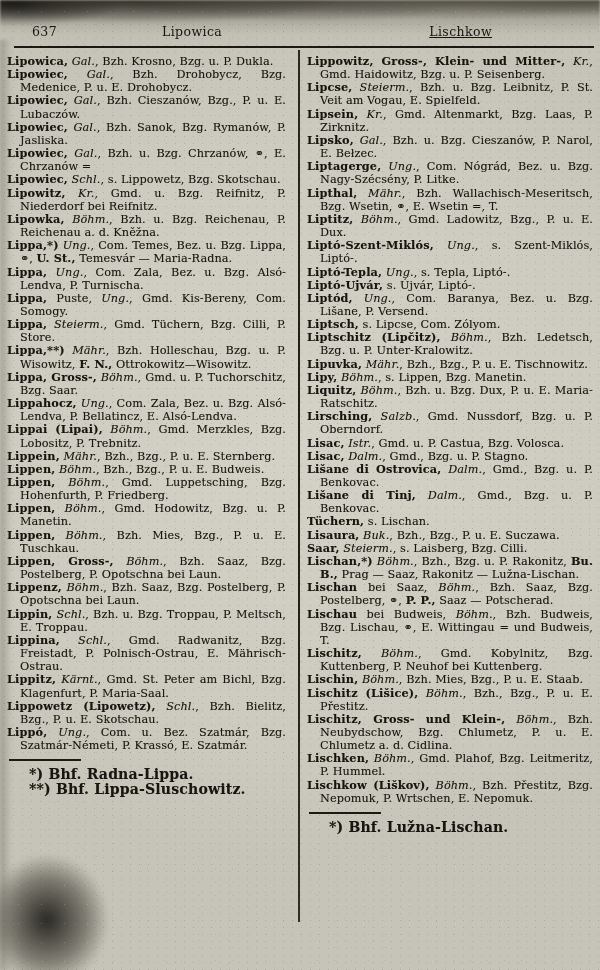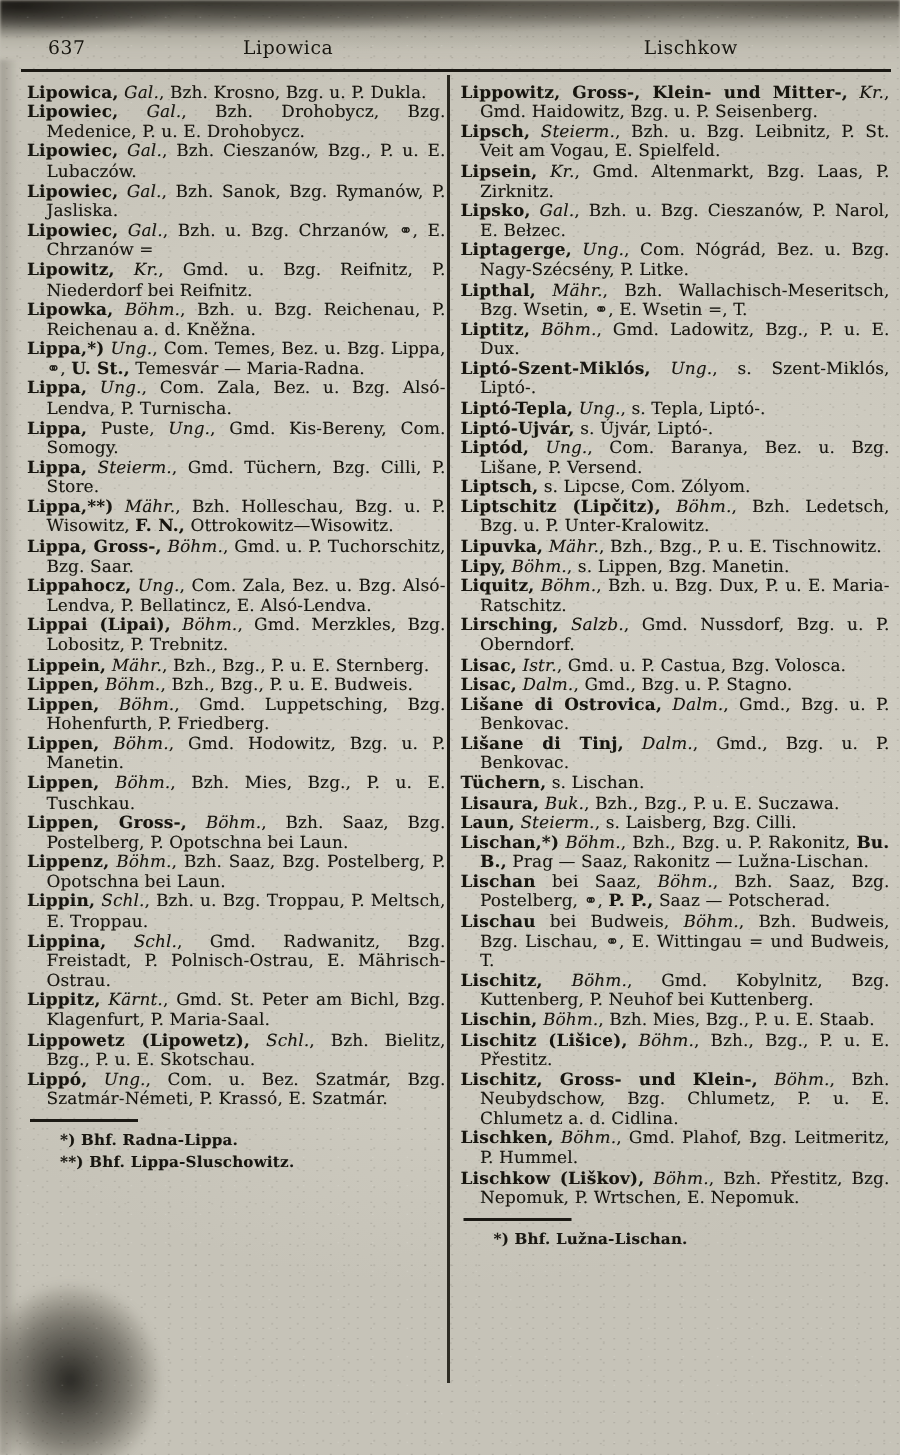--- a/index.html
+++ b/index.html
@@ -44,34 +44,34 @@
     background: linear-gradient(90deg, rgba(60,56,48,.28), transparent 85%);
     filter: blur(1.5px);
   }
 
   .header {
     position: absolute; left: 0; right: 0; top: 24px; height: 18px; z-index: 6;
     font-size: 12.5px; letter-spacing: .4px; margin-left: 32px;
   }
   .header .hl { position: absolute; left: 130px; }
   .header .hc { position: absolute; left: 0; right: 0; text-align: left; }
-  .header .hr { position: absolute; right: 108px; }
+  .header .hr { position: absolute; right: 108px; text-decoration: underline; }
   .header-rule {
     position: absolute; left: 14px; right: 6px; top: 46px; height: 2px;
     background: #1b1914; z-index: 6;
   }
   .divider {
     position: absolute; left: 298px; top: 50px; height: 872px; width: 1.6px;
     background: linear-gradient(180deg, #2a2820 0%, #1d1b15 50%, #2f2d25 100%);
     z-index: 6;
   }
 
   .columns { position: absolute; top: 55px; left: 0; right: 0; z-index: 6; }
   .col { position: absolute; top: 0; }
-  .col.left  { left: 18px;  width: 279px; }
+  .col.left  { left: 7px;  width: 279px; }
   .col.right { left: 307px; width: 286px; }
 
   .entry {
     margin: 0; text-align: justify;
     font-size: 11.2px; line-height: 13.15px;
     text-indent: -13px; padding-left: 13px;
     letter-spacing: .12px;
     text-shadow: .25px .25px 0 rgba(23,21,15,.32);
   }
   .seg-b { font-weight: 700; letter-spacing: .2px; }
@@ -80,21 +80,21 @@
   .seg-sym {
     font-family: "DejaVu Sans", sans-serif;
     font-weight: 700; font-size: 11px; letter-spacing: 0;
   }
 
   .fn-rule {
     width: 72px; height: 1.6px; background: #1b1914;
     margin: 7px 0 6px 2px;
   }
   .footnote {
-    margin: 0 0 1px 22px; font-size: 10px; line-height: 14px;
+    margin: 0 0 1px 22px; font-size: 14px; line-height: 14px;
     font-weight: 700; letter-spacing: .2px;
     text-shadow: .25px .25px 0 rgba(23,21,15,.3);
   }
 </style>
 </head>
 <body>
 
 <div class="top-edge"></div>
 <div class="left-edge"></div>
 <div class="bottom-smudge"></div>
@@ -108,20 +108,21 @@
 <div class="divider"></div>
 
 <div class="columns">
   <div class="col left">
     <div>
         <p class="entry"><span class="seg-b">Lipowica,</span><span class="seg-i"> Gal.</span><span class="seg-r">, Bzh. Krosno, Bzg. u. P. Dukla.</span></p>
         <p class="entry"><span class="seg-b">Lipowiec,</span><span class="seg-i"> Gal.</span><span class="seg-r">, Bzh. Drohobycz, Bzg. Medenice, P. u. E. Drohobycz.</span></p>
         <p class="entry"><span class="seg-b">Lipowiec,</span><span class="seg-i"> Gal.</span><span class="seg-r">, Bzh. Cieszanów, Bzg., P. u. E. Lubaczów.</span></p>
         <p class="entry"><span class="seg-b">Lipowiec,</span><span class="seg-i"> Gal.</span><span class="seg-r">, Bzh. Sanok, Bzg. Rymanów, P. Jasliska.</span></p>
         <p class="entry"><span class="seg-b">Lipowiec,</span><span class="seg-i"> Gal.</span><span class="seg-r">, Bzh. u. Bzg. Chrzanów, </span><span class="seg-sym">⚭</span><span class="seg-r">, E. Chrzanów =</span></p>
+        <p class="entry"><span class="seg-b">Lipowiec,</span><span class="seg-i"> Schl.</span><span class="seg-r">, s. Lippowetz, Bzg. Skotschau.</span></p>
         <p class="entry"><span class="seg-b">Lipowitz,</span><span class="seg-i"> Kr.</span><span class="seg-r">, Gmd. u. Bzg. Reifnitz, P. Niederdorf bei Reifnitz.</span></p>
         <p class="entry"><span class="seg-b">Lipowka,</span><span class="seg-i"> Böhm.</span><span class="seg-r">, Bzh. u. Bzg. Reichenau, P. Reichenau a. d. Kněžna.</span></p>
         <p class="entry"><span class="seg-b">Lippa,*)</span><span class="seg-i"> Ung.</span><span class="seg-r">, Com. Temes, Bez. u. Bzg. Lippa, </span><span class="seg-sym">⚭</span><span class="seg-r">, </span><span class="seg-b">U. St.,</span><span class="seg-r"> Temesvár — Maria-Radna.</span></p>
         <p class="entry"><span class="seg-b">Lippa,</span><span class="seg-i"> Ung.</span><span class="seg-r">, Com. Zala, Bez. u. Bzg. Alsó-Lendva, P. Turnischa.</span></p>
         <p class="entry"><span class="seg-b">Lippa,</span><span class="seg-r"> Puste, </span><span class="seg-i">Ung.</span><span class="seg-r">, Gmd. Kis-Bereny, Com. Somogy.</span></p>
         <p class="entry"><span class="seg-b">Lippa,</span><span class="seg-i"> Steierm.</span><span class="seg-r">, Gmd. Tüchern, Bzg. Cilli, P. Store.</span></p>
         <p class="entry"><span class="seg-b">Lippa,**)</span><span class="seg-i"> Mähr.</span><span class="seg-r">, Bzh. Holleschau, Bzg. u. P. Wisowitz, </span><span class="seg-b">F. N.,</span><span class="seg-r"> Ottrokowitz—Wisowitz.</span></p>
         <p class="entry"><span class="seg-b">Lippa, Gross-,</span><span class="seg-i"> Böhm.</span><span class="seg-r">, Gmd. u. P. Tuchorschitz, Bzg. Saar.</span></p>
         <p class="entry"><span class="seg-b">Lippahocz,</span><span class="seg-i"> Ung.</span><span class="seg-r">, Com. Zala, Bez. u. Bzg. Alsó-Lendva, P. Bellatincz, E. Alsó-Lendva.</span></p>
         <p class="entry"><span class="seg-b">Lippai (Lipai),</span><span class="seg-i"> Böhm.</span><span class="seg-r">, Gmd. Merzkles, Bzg. Lobositz, P. Trebnitz.</span></p>
@@ -140,21 +141,21 @@
       </div>
     <div class="fn-rule"></div>
     <div>
         <p class="footnote">*) Bhf. Radna-Lippa.</p>
         <p class="footnote">**) Bhf. Lippa-Sluschowitz.</p>
       </div>
   </div>
   <div class="col right">
     <div>
         <p class="entry"><span class="seg-b">Lippowitz, Gross-, Klein- und Mitter-,</span><span class="seg-i"> Kr.</span><span class="seg-r">, Gmd. Haidowitz, Bzg. u. P. Seisenberg.</span></p>
-        <p class="entry"><span class="seg-b">Lipsch,</span><span class="seg-i"> Steierm.</span><span class="seg-r">, Bzh. u. Bzg. Leibnitz, P. St. Veit am Vogau, E. Spielfeld.</span></p>
+        <p class="entry"><span class="seg-b">Lipcse,</span><span class="seg-i"> Steierm.</span><span class="seg-r">, Bzh. u. Bzg. Leibnitz, P. St. Veit am Vogau, E. Spielfeld.</span></p>
         <p class="entry"><span class="seg-b">Lipsein,</span><span class="seg-i"> Kr.</span><span class="seg-r">, Gmd. Altenmarkt, Bzg. Laas, P. Zirknitz.</span></p>
         <p class="entry"><span class="seg-b">Lipsko,</span><span class="seg-i"> Gal.</span><span class="seg-r">, Bzh. u. Bzg. Cieszanów, P. Narol, E. Bełzec.</span></p>
         <p class="entry"><span class="seg-b">Liptagerge,</span><span class="seg-i"> Ung.</span><span class="seg-r">, Com. Nógrád, Bez. u. Bzg. Nagy-Szécsény, P. Litke.</span></p>
         <p class="entry"><span class="seg-b">Lipthal,</span><span class="seg-i"> Mähr.</span><span class="seg-r">, Bzh. Wallachisch-Meseritsch, Bzg. Wsetin, </span><span class="seg-sym">⚭</span><span class="seg-r">, E. Wsetin =, T.</span></p>
         <p class="entry"><span class="seg-b">Liptitz,</span><span class="seg-i"> Böhm.</span><span class="seg-r">, Gmd. Ladowitz, Bzg., P. u. E. Dux.</span></p>
         <p class="entry"><span class="seg-b">Liptó-Szent-Miklós,</span><span class="seg-i"> Ung.</span><span class="seg-r">, s. Szent-Miklós, Liptó-.</span></p>
         <p class="entry"><span class="seg-b">Liptó-Tepla,</span><span class="seg-i"> Ung.</span><span class="seg-r">, s. Tepla, Liptó-.</span></p>
         <p class="entry"><span class="seg-b">Liptó-Ujvár,</span><span class="seg-r"> s. Újvár, Liptó-.</span></p>
         <p class="entry"><span class="seg-b">Liptód,</span><span class="seg-i"> Ung.</span><span class="seg-r">, Com. Baranya, Bez. u. Bzg. Lišane, P. Versend.</span></p>
         <p class="entry"><span class="seg-b">Liptsch,</span><span class="seg-r"> s. Lipcse, Com. Zólyom.</span></p>
@@ -162,21 +163,21 @@
         <p class="entry"><span class="seg-b">Lipuvka,</span><span class="seg-i"> Mähr.</span><span class="seg-r">, Bzh., Bzg., P. u. E. Tischnowitz.</span></p>
         <p class="entry"><span class="seg-b">Lipy,</span><span class="seg-i"> Böhm.</span><span class="seg-r">, s. Lippen, Bzg. Manetin.</span></p>
         <p class="entry"><span class="seg-b">Liquitz,</span><span class="seg-i"> Böhm.</span><span class="seg-r">, Bzh. u. Bzg. Dux, P. u. E. Maria-Ratschitz.</span></p>
         <p class="entry"><span class="seg-b">Lirsching,</span><span class="seg-i"> Salzb.</span><span class="seg-r">, Gmd. Nussdorf, Bzg. u. P. Oberndorf.</span></p>
         <p class="entry"><span class="seg-b">Lisac,</span><span class="seg-i"> Istr.</span><span class="seg-r">, Gmd. u. P. Castua, Bzg. Volosca.</span></p>
         <p class="entry"><span class="seg-b">Lisac,</span><span class="seg-i"> Dalm.</span><span class="seg-r">, Gmd., Bzg. u. P. Stagno.</span></p>
         <p class="entry"><span class="seg-b">Lišane di Ostrovica,</span><span class="seg-i"> Dalm.</span><span class="seg-r">, Gmd., Bzg. u. P. Benkovac.</span></p>
         <p class="entry"><span class="seg-b">Lišane di Tinj,</span><span class="seg-i"> Dalm.</span><span class="seg-r">, Gmd., Bzg. u. P. Benkovac.</span></p>
         <p class="entry"><span class="seg-b">Tüchern,</span><span class="seg-r"> s. Lischan.</span></p>
         <p class="entry"><span class="seg-b">Lisaura,</span><span class="seg-i"> Buk.</span><span class="seg-r">, Bzh., Bzg., P. u. E. Suczawa.</span></p>
-        <p class="entry"><span class="seg-b">Laun,</span><span class="seg-i"> Steierm.</span><span class="seg-r">, s. Laisberg, Bzg. Cilli.</span></p>
+        <p class="entry"><span class="seg-b">Saar,</span><span class="seg-i"> Steierm.</span><span class="seg-r">, s. Laisberg, Bzg. Cilli.</span></p>
         <p class="entry"><span class="seg-b">Lischan,*)</span><span class="seg-i"> Böhm.</span><span class="seg-r">, Bzh., Bzg. u. P. Rakonitz, </span><span class="seg-b">Bu. B.,</span><span class="seg-r"> Prag — Saaz, Rakonitz — Lužna-Lischan.</span></p>
         <p class="entry"><span class="seg-b">Lischan</span><span class="seg-r"> bei Saaz, </span><span class="seg-i">Böhm.</span><span class="seg-r">, Bzh. Saaz, Bzg. Postelberg, </span><span class="seg-sym">⚭</span><span class="seg-r">, </span><span class="seg-b">P. P.,</span><span class="seg-r"> Saaz — Potscherad.</span></p>
         <p class="entry"><span class="seg-b">Lischau</span><span class="seg-r"> bei Budweis, </span><span class="seg-i">Böhm.</span><span class="seg-r">, Bzh. Budweis, Bzg. Lischau, </span><span class="seg-sym">⚭</span><span class="seg-r">, E. Wittingau = und Budweis, T.</span></p>
         <p class="entry"><span class="seg-b">Lischitz,</span><span class="seg-i"> Böhm.</span><span class="seg-r">, Gmd. Kobylnitz, Bzg. Kuttenberg, P. Neuhof bei Kuttenberg.</span></p>
         <p class="entry"><span class="seg-b">Lischin,</span><span class="seg-i"> Böhm.</span><span class="seg-r">, Bzh. Mies, Bzg., P. u. E. Staab.</span></p>
         <p class="entry"><span class="seg-b">Lischitz (Lišice),</span><span class="seg-i"> Böhm.</span><span class="seg-r">, Bzh., Bzg., P. u. E. Přestitz.</span></p>
         <p class="entry"><span class="seg-b">Lischitz, Gross- und Klein-,</span><span class="seg-i"> Böhm.</span><span class="seg-r">, Bzh. Neubydschow, Bzg. Chlumetz, P. u. E. Chlumetz a. d. Cidlina.</span></p>
         <p class="entry"><span class="seg-b">Lischken,</span><span class="seg-i"> Böhm.</span><span class="seg-r">, Gmd. Plahof, Bzg. Leitmeritz, P. Hummel.</span></p>
         <p class="entry"><span class="seg-b">Lischkow (Liškov),</span><span class="seg-i"> Böhm.</span><span class="seg-r">, Bzh. Přestitz, Bzg. Nepomuk, P. Wrtschen, E. Nepomuk.</span></p>
       </div>

